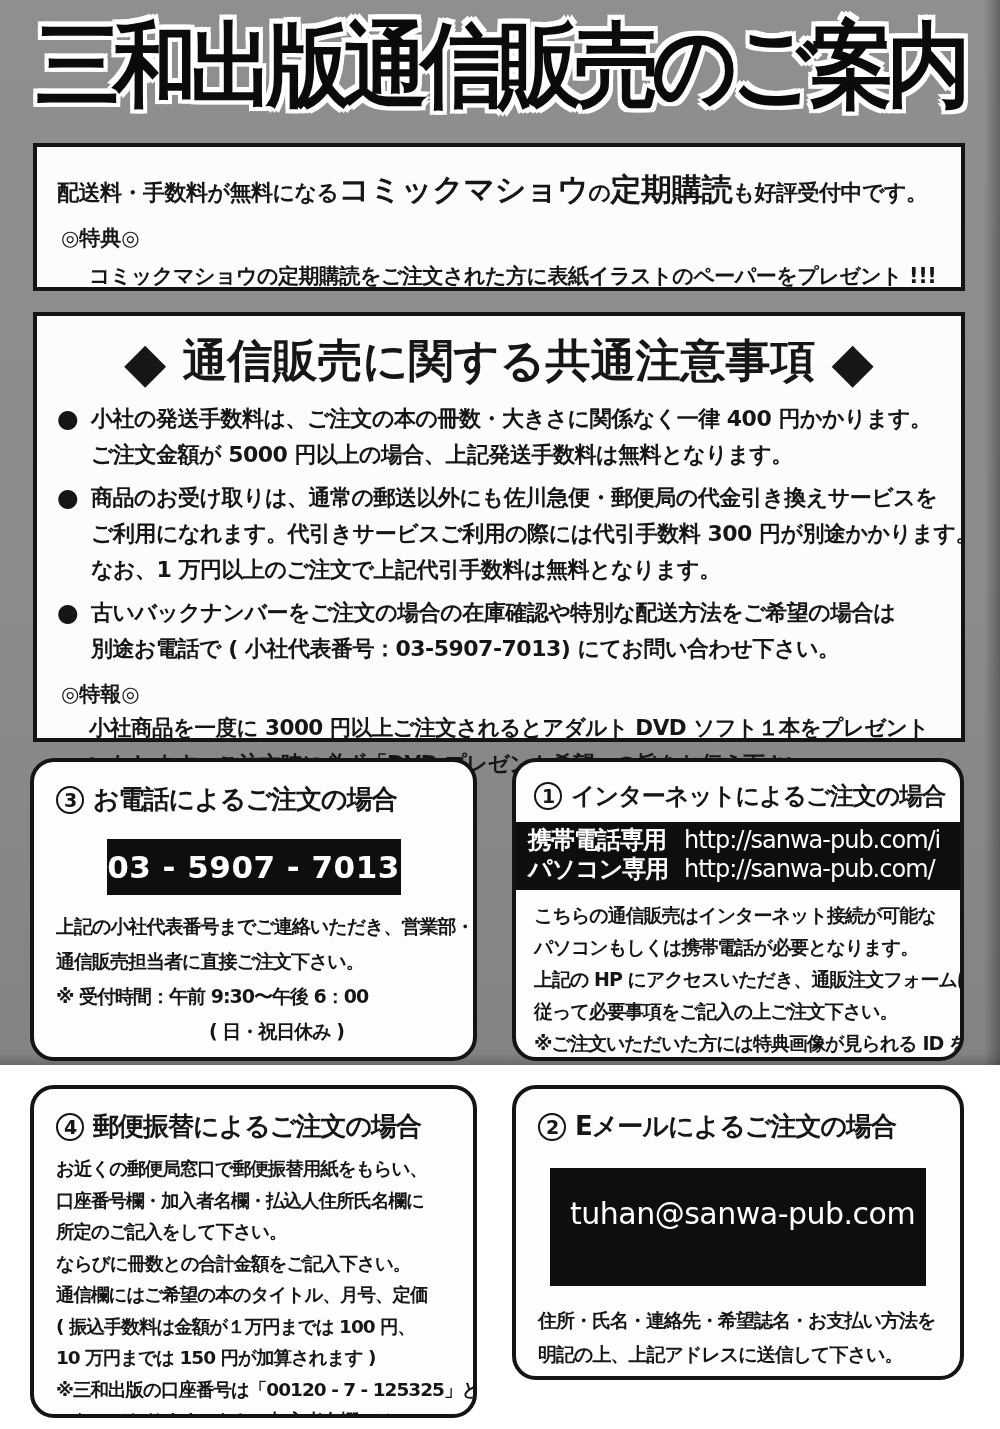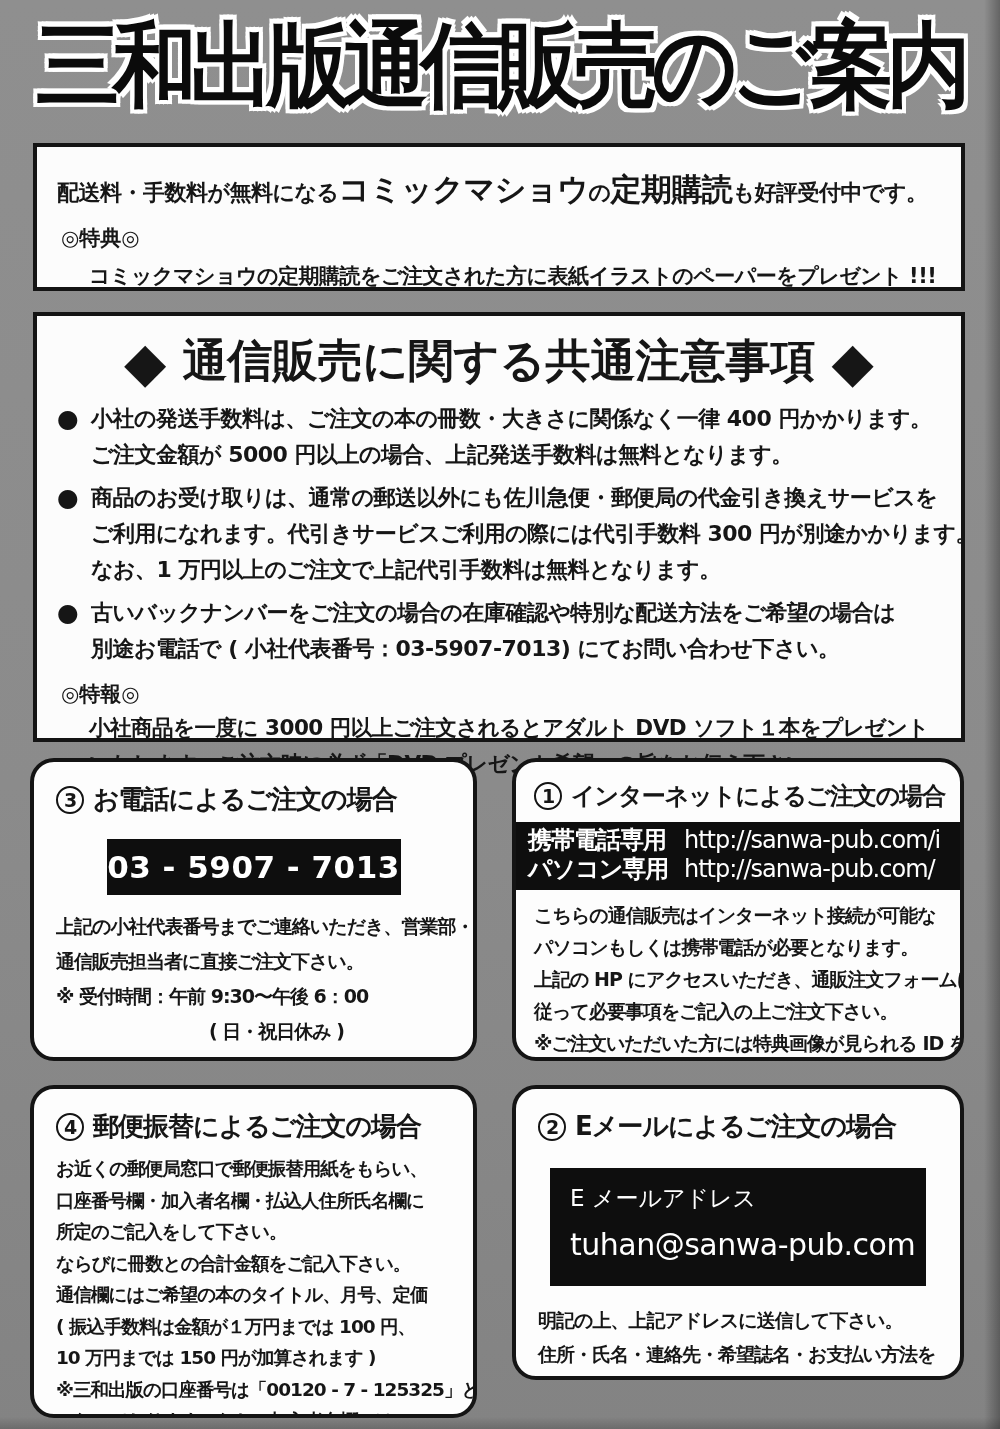--- a/index.html
+++ b/index.html
@@ -3,21 +3,21 @@
 <meta charset="utf-8">
 <style>
   * { box-sizing: border-box; }
   html, body { margin: 0; padding: 0; }
   body {
     width: 1000px; height: 1429px; overflow: hidden;
     font-family: "DejaVu Sans", "Liberation Sans", sans-serif;
     color: #161616;
   }
   .page {
-    position: relative; width: 1000px; height: 1429px;
+    position: relative; width: 1000px; height: 1065px;
     background: linear-gradient(180deg, #8f8f8f 0%, #8b8b8b 55%, #838383 100%);
   }
   .page::after {
     content: ""; position: absolute; right: 0; top: 0; width: 16px; height: 100%;
     background: linear-gradient(90deg, rgba(0,0,0,0), rgba(0,0,0,0.30));
     pointer-events: none;
   }
   .page::before {
     content: ""; position: absolute; left: 0; bottom: 0; width: 100%; height: 12px;
     background: linear-gradient(180deg, rgba(0,0,0,0), rgba(0,0,0,0.18));
@@ -218,22 +218,21 @@
 
     </div>
   </section>
 
   <section class="rbox email-box">
     <h3 class="obox-heading">
         <span class="badge">2</span>
         <span>Eメールによるご注文の場合</span>
       </h3>
     <div class="email-bar blackbar">
-      <div class="email-label">E メールアドレス</div>
       <div class="email-addr">tuhan@sanwa-pub.com</div>
     </div>
     <div class="lines">
+      <p class="obox-line">住所・氏名・連絡先・希望誌名・お支払い方法を</p>
       <p class="obox-line">明記の上、上記アドレスに送信して下さい。</p>
-      <p class="obox-line">住所・氏名・連絡先・希望誌名・お支払い方法を</p>
     </div>
   </section>
 
 </div>
 
 </body></html>

